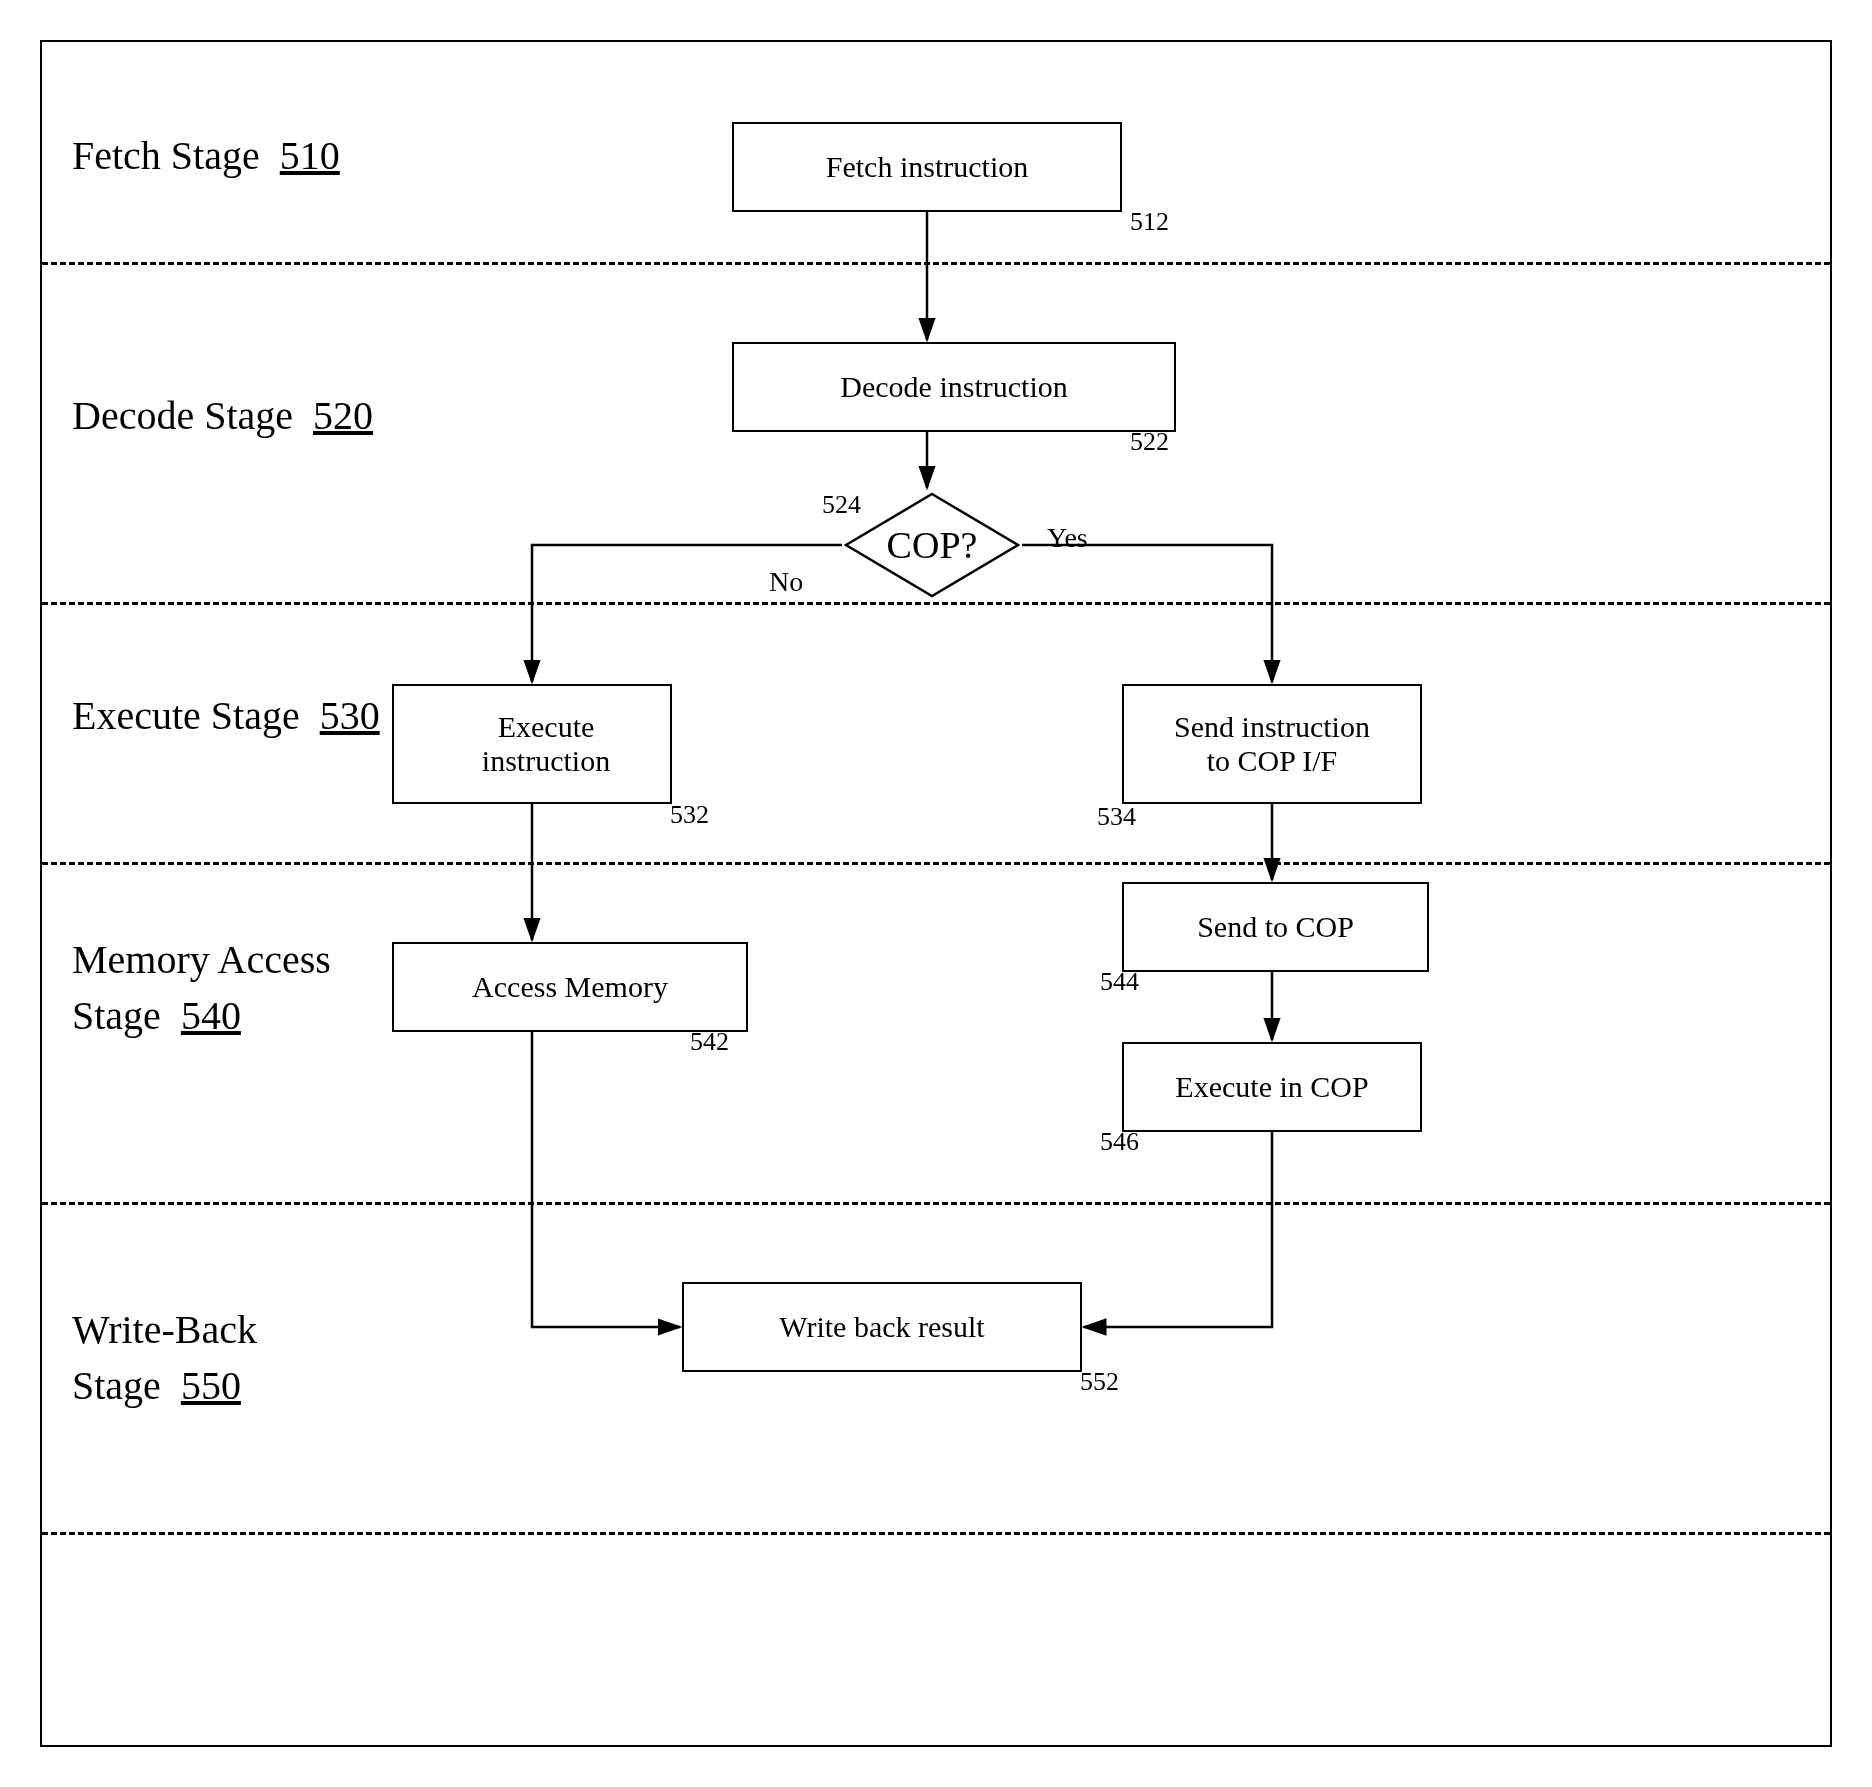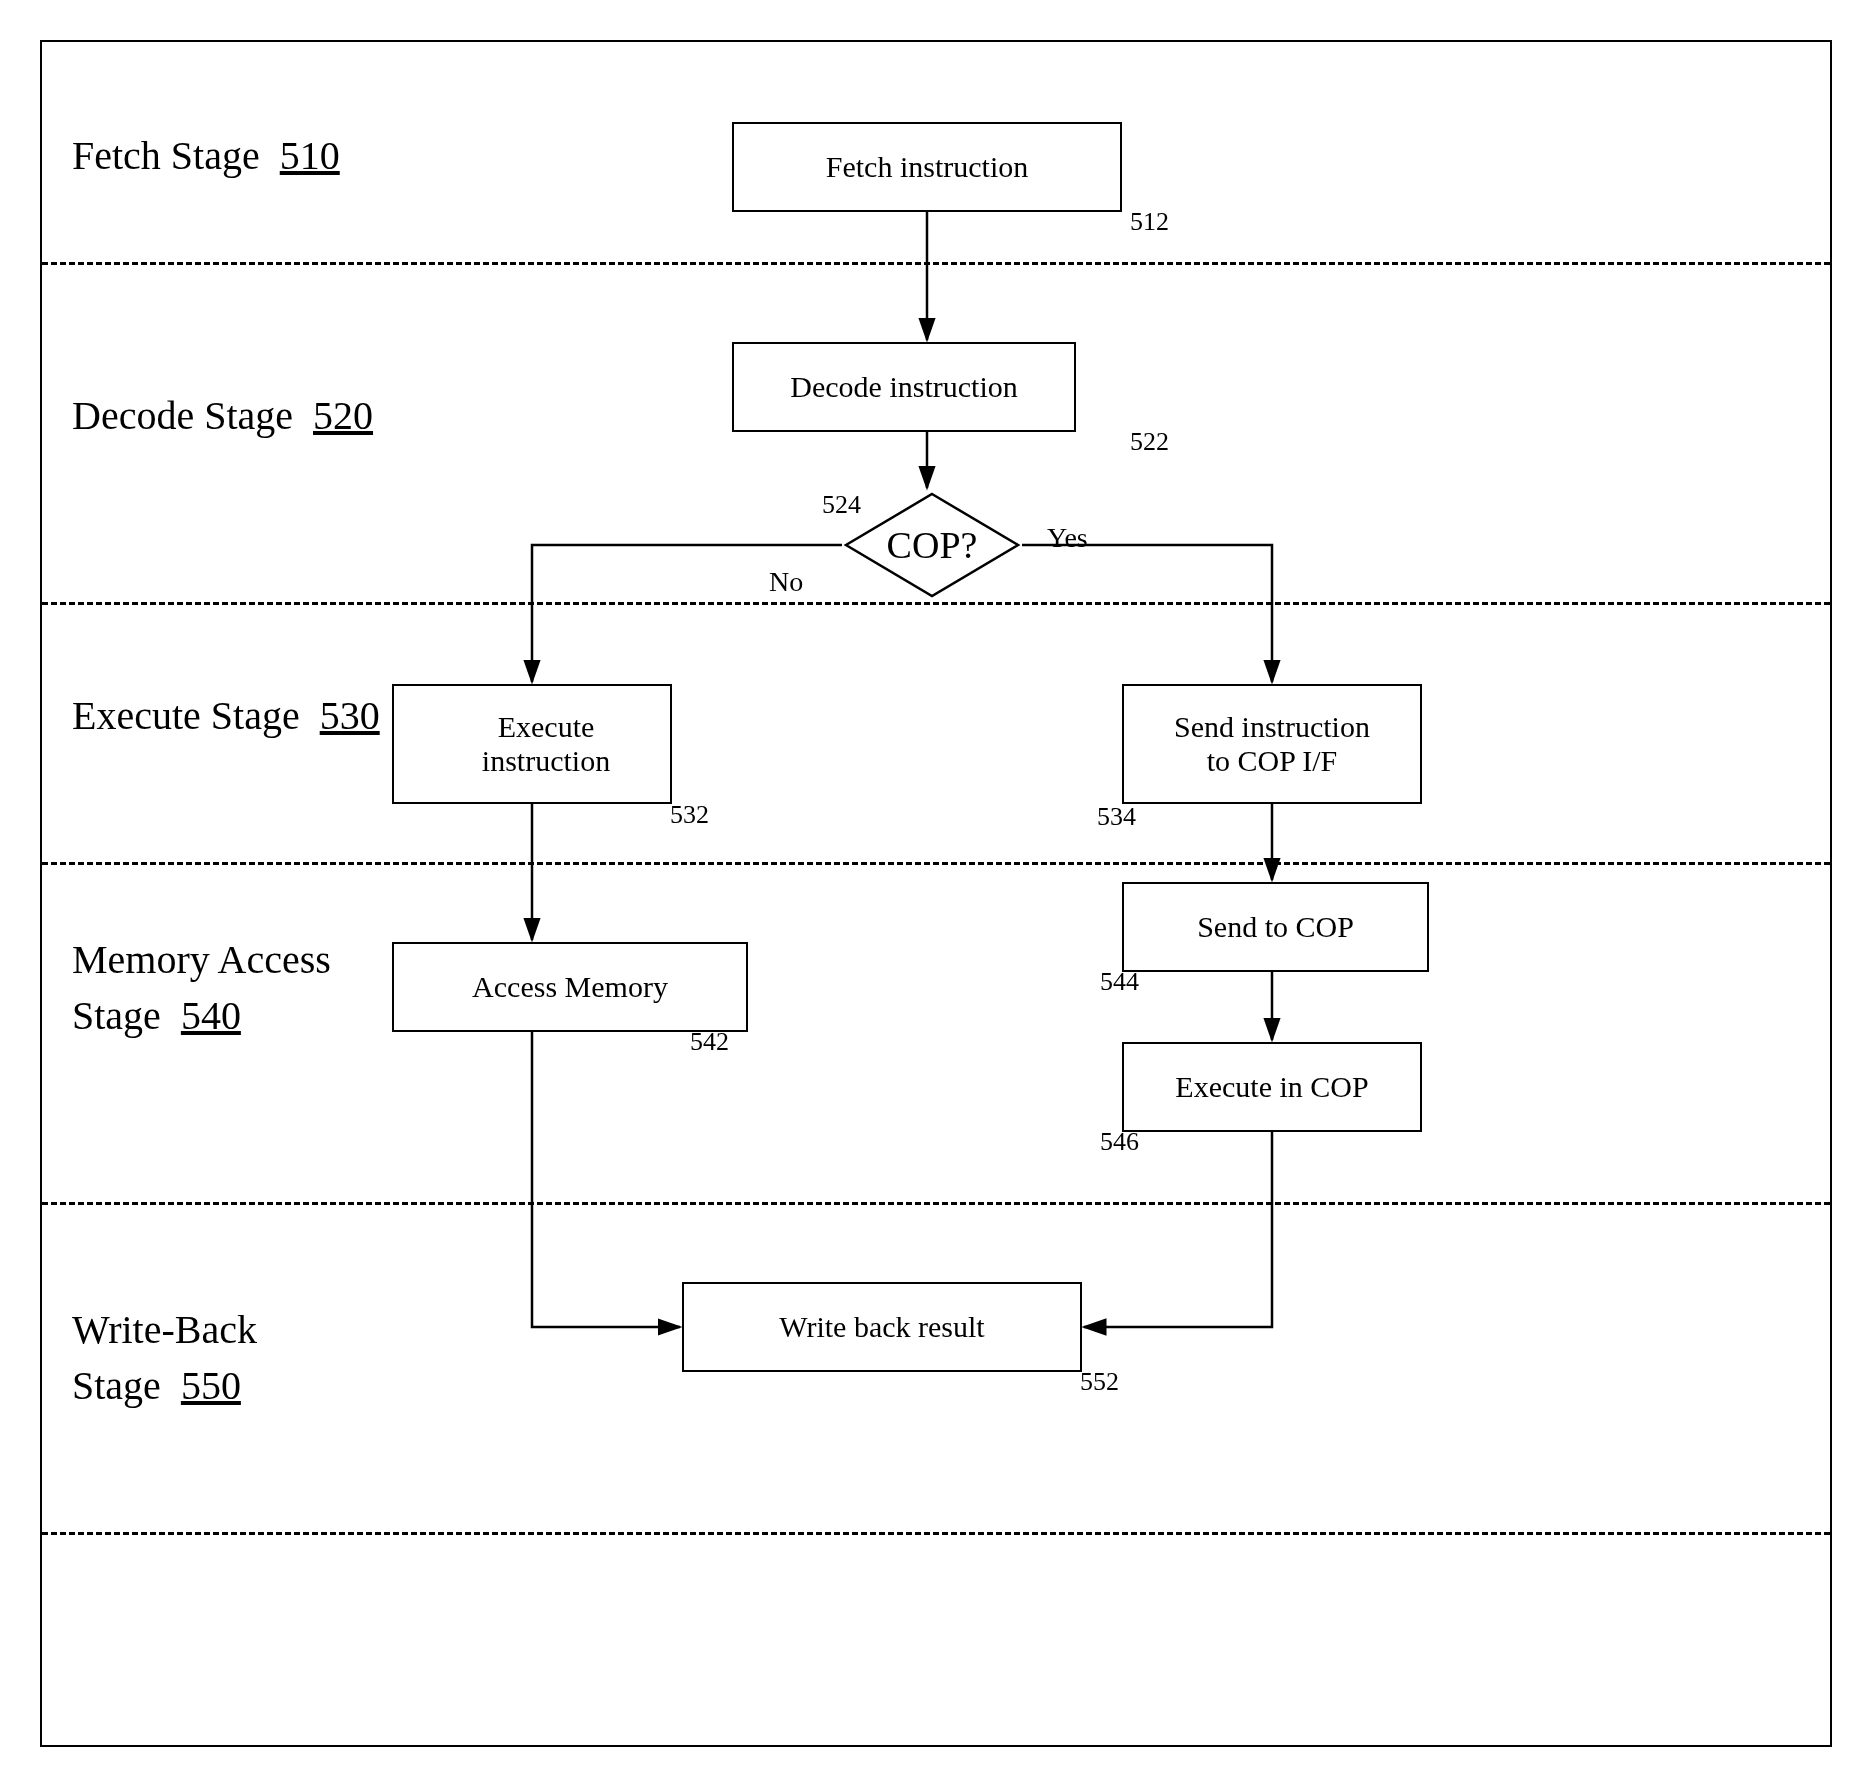--- a/index.html
+++ b/index.html
@@ -132,21 +132,21 @@
   <div class="stage-label" style="top: 1260px; line-height: 1.4;">
     <div>Write-Back</div>
     <div>Stage &nbsp;<span class="stage-number">550</span></div>
   </div>
 
   <div class="flow-box" style="left: 690px; top: 80px; width: 390px; height: 90px;">
     <span>Fetch instruction</span>
   </div>
   <span class="ref-num" style="left: 1088px; top: 165px;">512</span>
 
-  <div class="flow-box" style="left: 690px; top: 300px; width: 344px; height: 90px;">
+  <div class="flow-box" style="left: 690px; top: 300px; width: 444px; height: 90px;">
     <span>Decode instruction</span>
   </div>
   <span class="ref-num" style="left: 1088px; top: 385px;">522</span>
 
   <div class="flow-diamond" style="left: 800px; top: 448px; width: 180px; height: 110px;">
     <svg viewBox="0 0 180 110" xmlns="http://www.w3.org/2000/svg">
       <polygon points="90,4 176,55 90,106 4,55" fill="white" stroke="black" stroke-width="2.5"></polygon>
     </svg>
     <span class="flow-diamond-text">COP?</span>
   </div>

